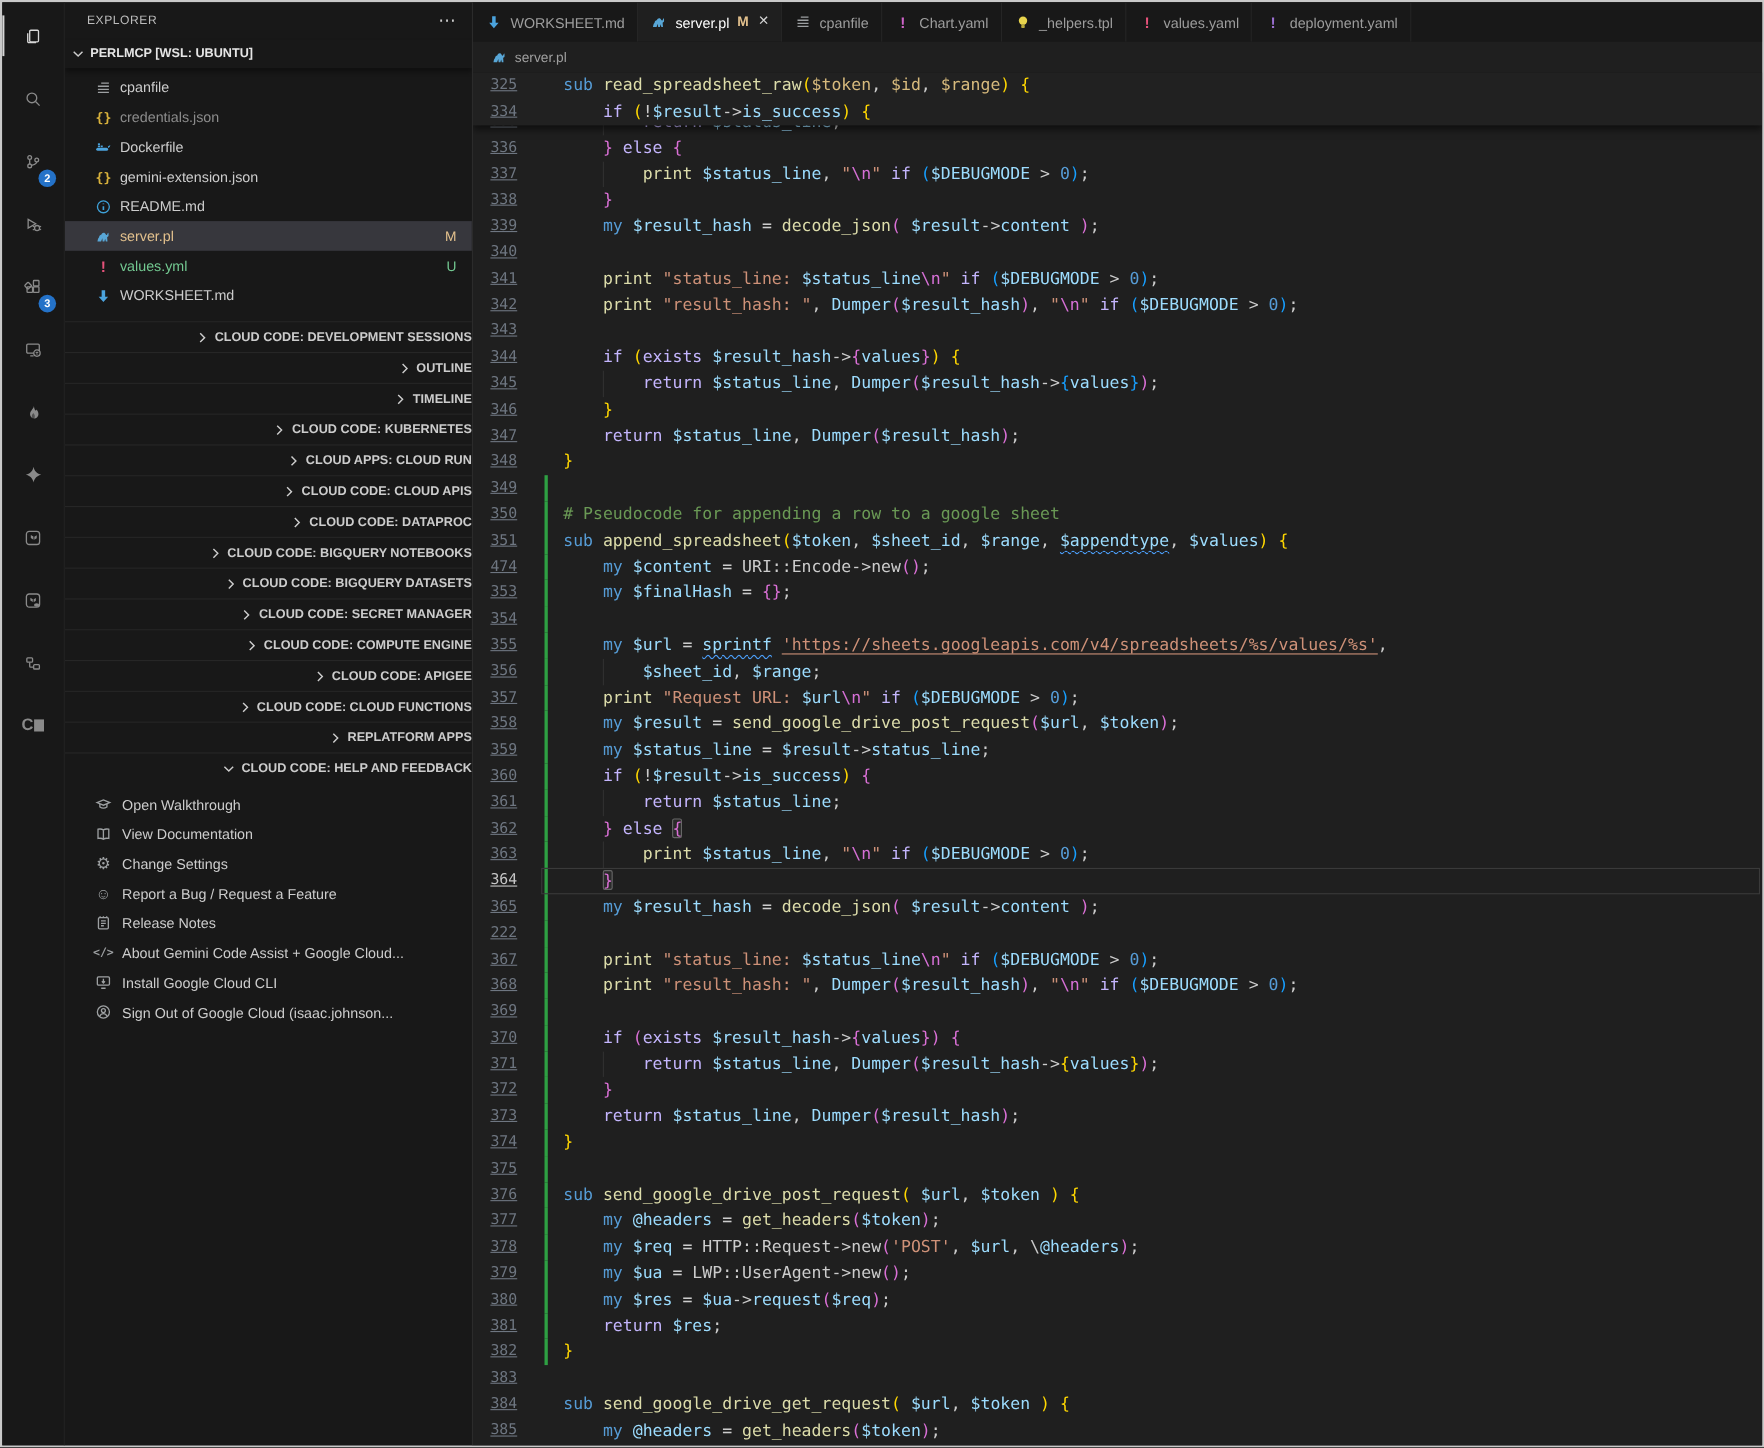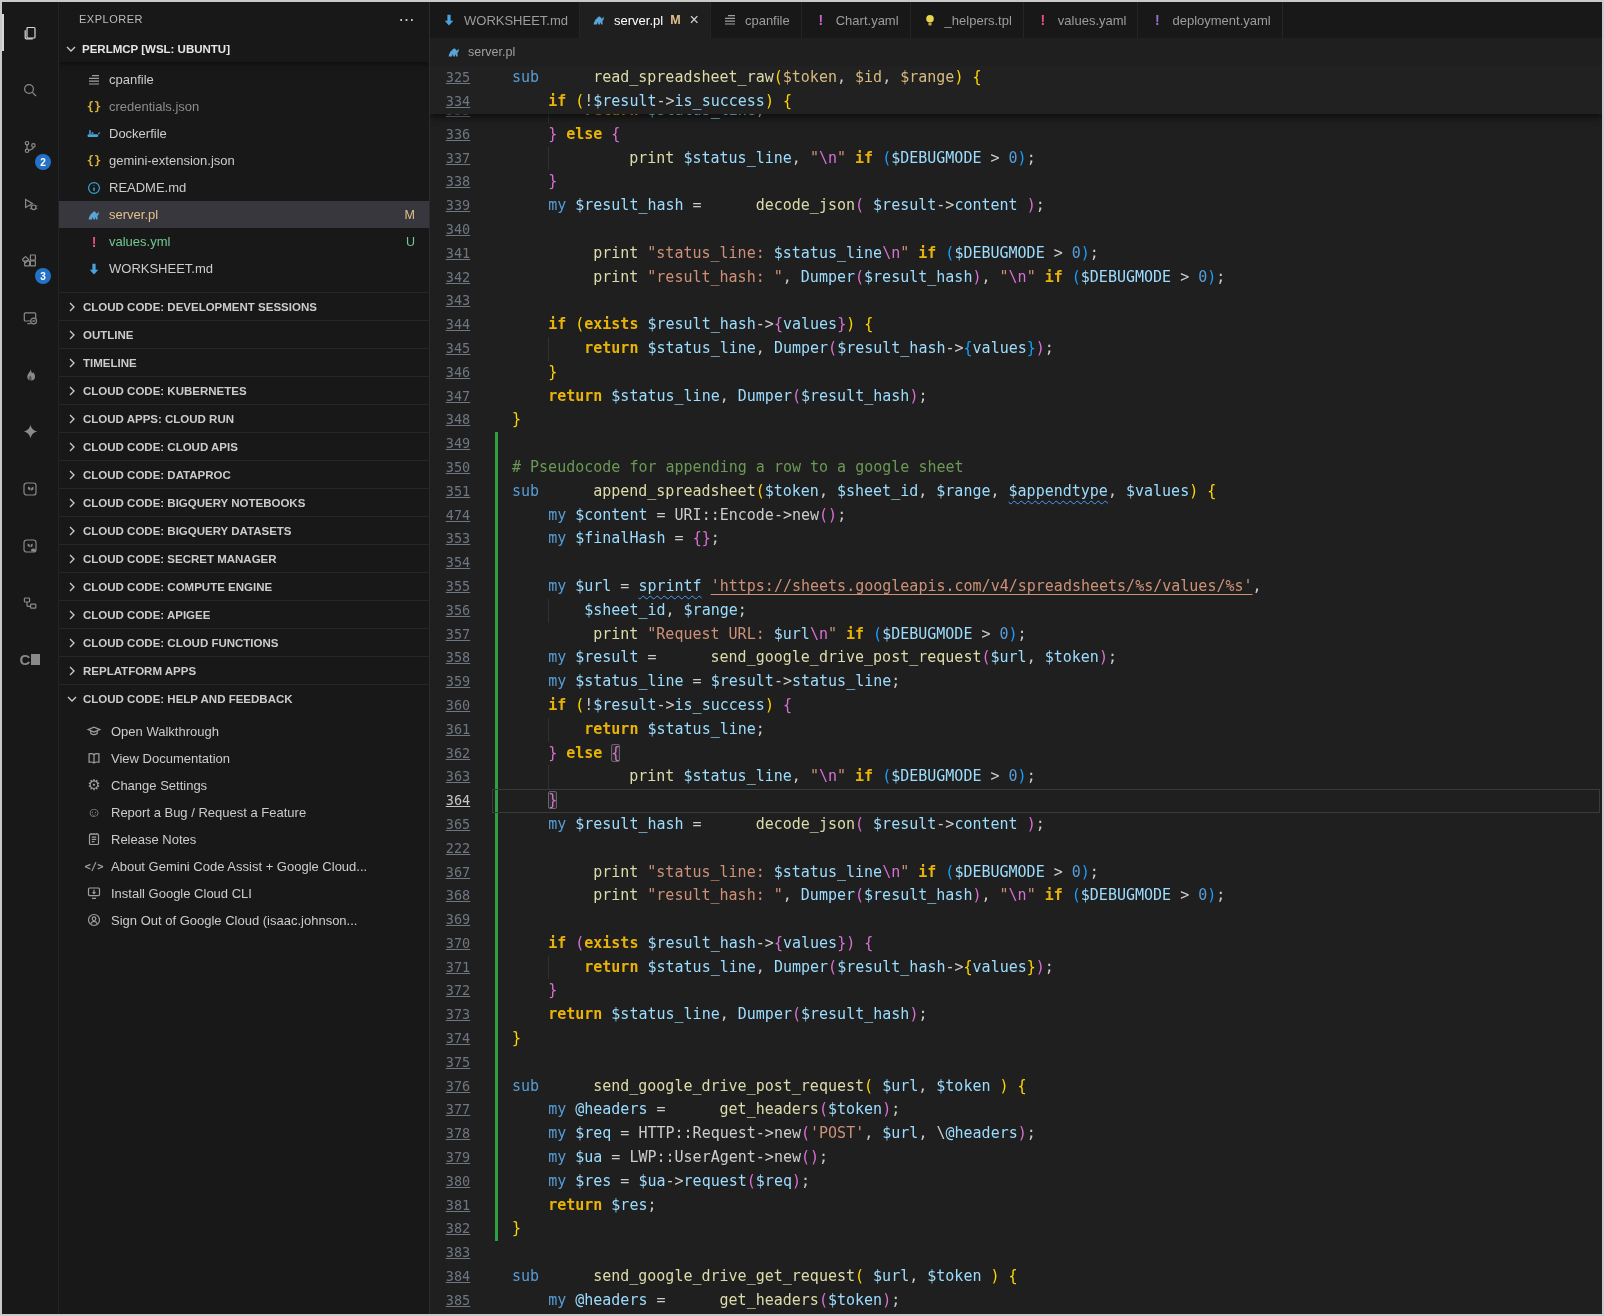--- a/index.html
+++ b/index.html
@@ -27,21 +27,21 @@
   .root-row{height:26px;flex:none;display:flex;align-items:center;gap:3px;padding-left:4px;
     font-size:11.5px;font-weight:700;color:#e6e6e6;position:relative;z-index:3;
     box-shadow:0 3px 4px rgba(0,0,0,.35);}
   .filelist{padding:4px 0 10px 0;}
   .file-row{height:27px;display:flex;align-items:center;gap:7px;padding:0 14px 0 27px;cursor:pointer;}
   .file-row.selected{background:#37373d;}
   .file-row .lbl{white-space:nowrap;overflow:hidden;}
   .file-row .fbadge{margin-left:auto;font-size:12.5px;}
   .st-ignored{color:#8c8c8c;} .st-modified{color:#e2c08d;} .st-added{color:#73c991;} .st-default{color:#cccccc;}
   .section-row{height:27px;display:flex;align-items:center;gap:3px;padding-left:5px;
-    font-size:11.5px;font-weight:700;color:#cccccc;border-top:1px solid #262626;cursor:pointer;white-space:nowrap;}
+    font-size:11.5px;font-weight:700;color:#cccccc;border-top:1px solid #262626;cursor:pointer;white-space:nowrap;justify-content:flex-end;}
   .help-row{height:27px;display:flex;align-items:flex-end;gap:9px;padding-left:27px;color:#cccccc;
     cursor:pointer;white-space:nowrap;}
   .gicon{width:16px;height:16px;flex:none;display:flex;align-items:center;justify-content:center;
     font-size:13px;color:#9da0a2;}
   .chev{width:16px;height:16px;flex:none;display:flex;align-items:center;justify-content:center;color:#cccccc;}
   
   .main{flex:1;min-width:0;display:flex;flex-direction:column;background:#1f1f1f;}
   .tabbar{height:36px;flex:none;background:#181818;display:flex;overflow:hidden;}
   .tab{display:flex;align-items:center;gap:7px;padding:0 11px;border-right:1px solid #252525;
     color:#9d9d9d;font-size:13px;cursor:pointer;white-space:nowrap;}
@@ -59,21 +59,21 @@
   .gut{width:26px;flex:none;position:relative;}
   .gut .bar{position:absolute;left:9px;top:0;bottom:0;width:3px;background:#2ea043;}
   .codeline{flex:1;position:relative;min-width:0;}
   .guide{position:absolute;top:0;bottom:0;width:1px;background:#313131;}
   .cur .ln{color:#c6c6c6;}
   .cur::after{content:"";position:absolute;left:62px;right:2px;top:0;bottom:0;
     border:1px solid #3a3a3a;pointer-events:none;}
   .sticky{position:absolute;top:0;left:0;right:0;z-index:6;background:#212121;
     box-shadow:0 4px 6px rgba(0,0,0,.5);}
   
-  .k{color:#569cd6;} .c{color:#eab308;font-weight:bold;} .f{color:#dcdcaa;margin-left:45px;} .v{color:#9cdcfe;}
+  .k{color:#569cd6;} .c{color:#c4b5fd;} .f{color:#dcdcaa;} .v{color:#9cdcfe;}
   .s{color:#ce9178;} .e{color:#d670d6;} .m{color:#6a9955;} .w{color:#cccccc;}
   .n{color:#569cd6;} .p{color:#d7ba7d;}
   .b1{color:#ffd700;} .b2{color:#da70d6;} .b3{color:#179fff;}
   .u{color:#ce9178;text-decoration:underline;text-underline-offset:3px;}
   .sq{text-decoration:underline wavy #4a9df8 1px;text-underline-offset:4px;}
   .box{outline:1px solid #666;outline-offset:-1px;border-radius:2px;background:rgba(120,120,120,.12);}
 </style>
 </head>
 <body>
 

